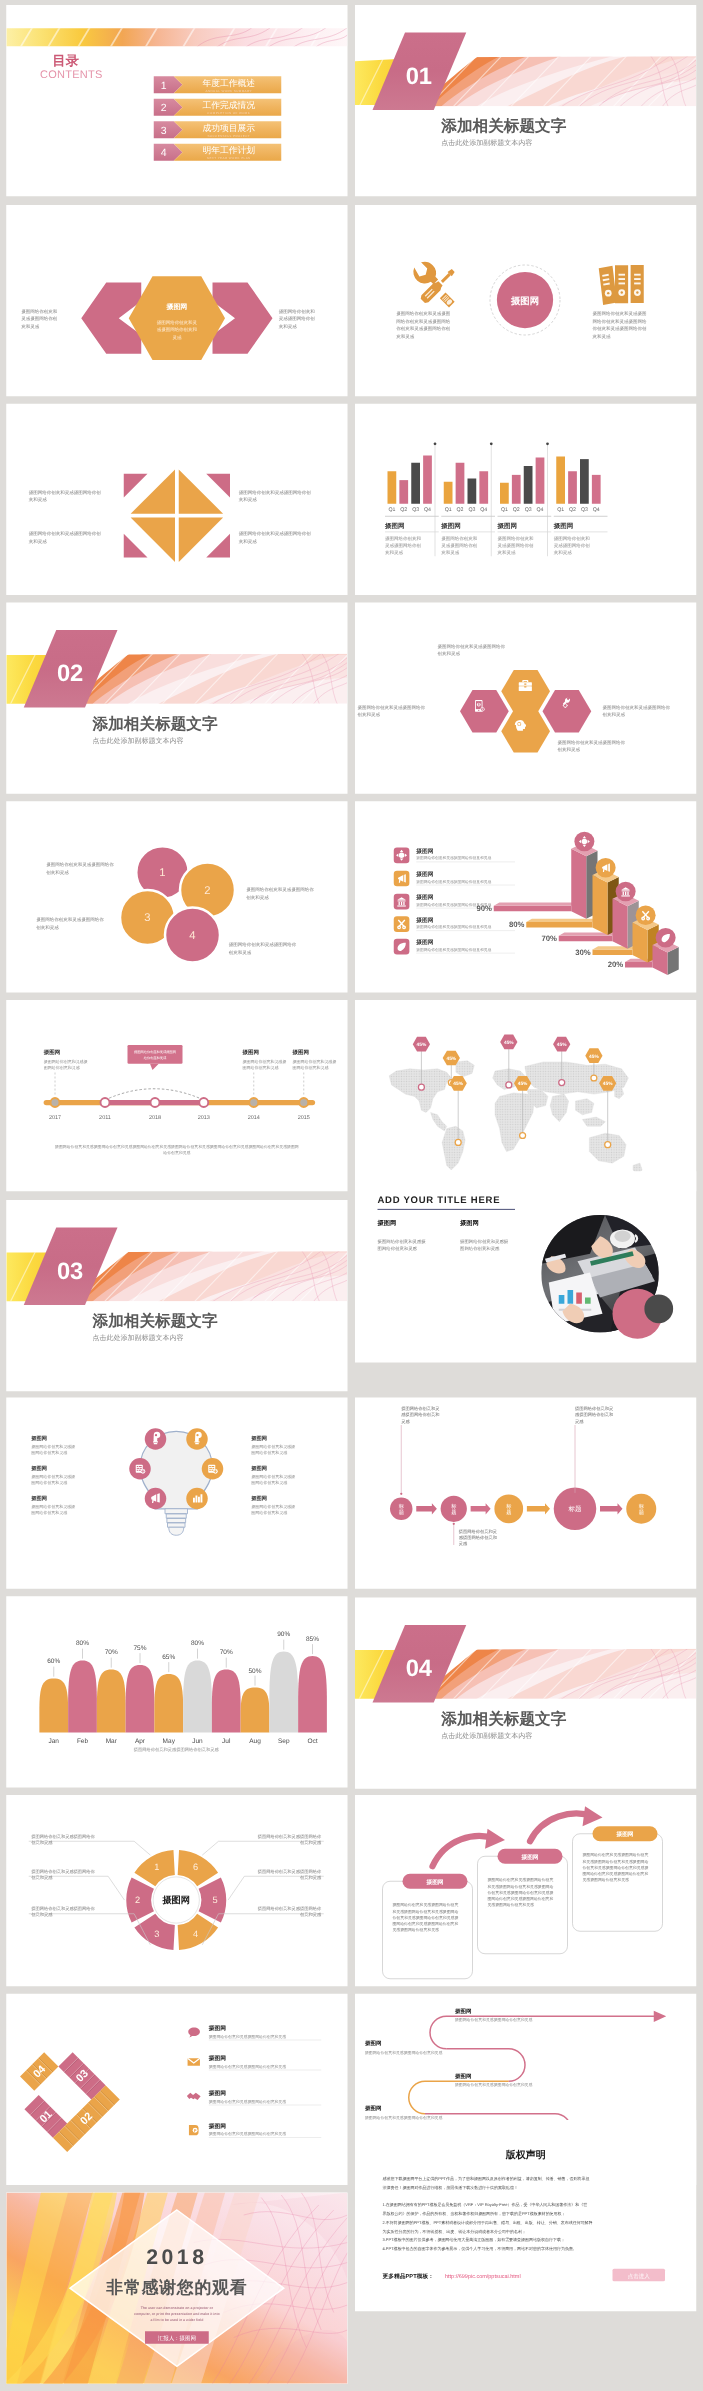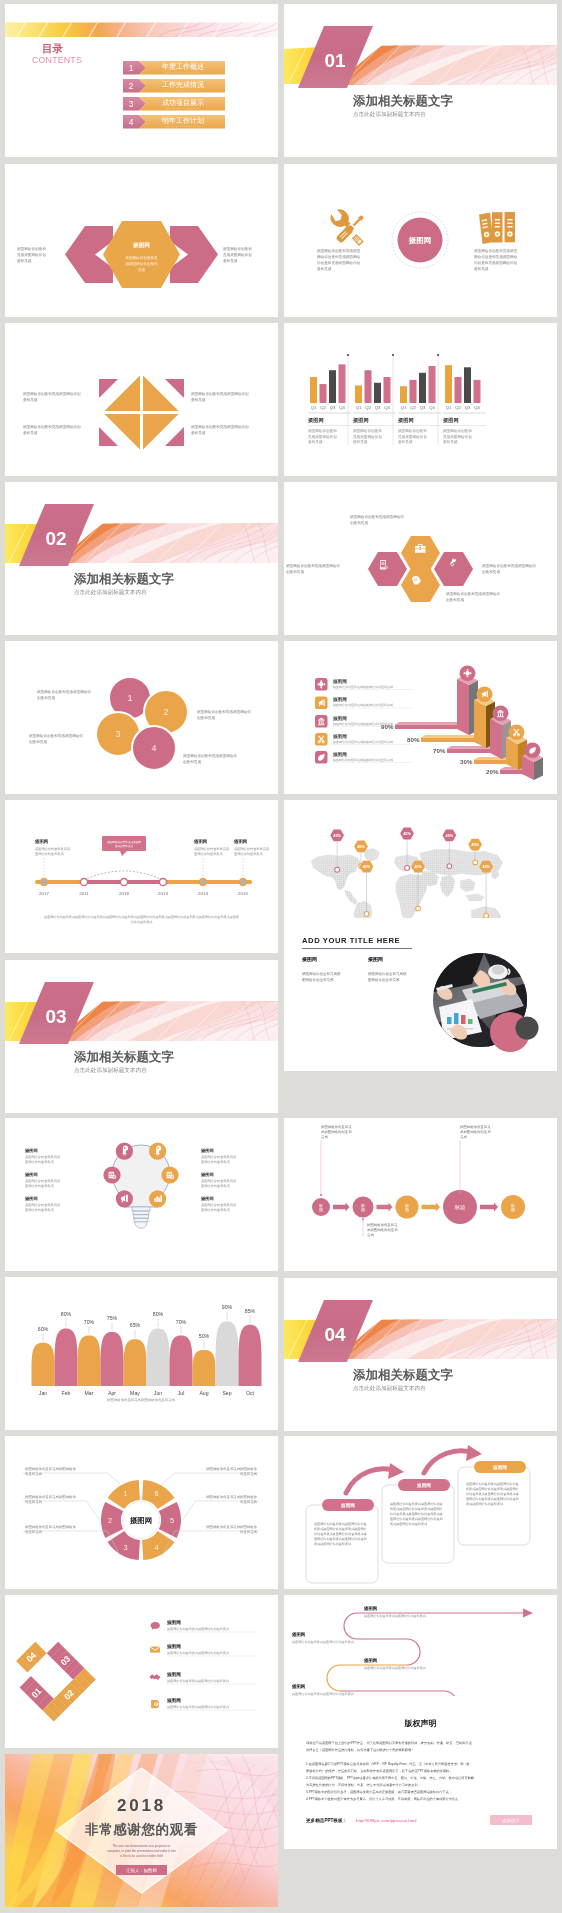--- a/index.html
+++ b/index.html
@@ -911,21 +911,21 @@
 </g>
    </g>
 
   <path d="M40,22 L89,22 L63,84 L14,84 Z" fill="url(#parG03)"></path>
   <text x="40.5" y="63" font-size="19" font-weight="bold" fill="#ffffff">03</text>
   <text x="69" y="101" font-size="12.5" font-weight="bold" fill="#595959">添加相关标题文字</text>
   <text x="69" y="112" font-size="5.6" fill="#8a8a8a">点击此处添加副标题文本内容</text>
  </svg>
 </div>
 
-<div class="slide" style="left:284px;top:918px">
+<div class="slide" style="left:284px;top:937px">
  <svg width="273" height="153" viewBox="0 0 273 153">
   <defs>
     <clipPath id="photoClip">
             <circle cx="196" cy="82" r="47"></circle>
           </clipPath>
     <linearGradient id="deskG" x1="0" y1="0" x2="0.6" y2="1">
       <stop offset="0" stop-color="#4c4c50"></stop>
             <stop offset="0.5" stop-color="#6f7175"></stop>
             <stop offset="1" stop-color="#3a3a3d"></stop>
     </linearGradient>

